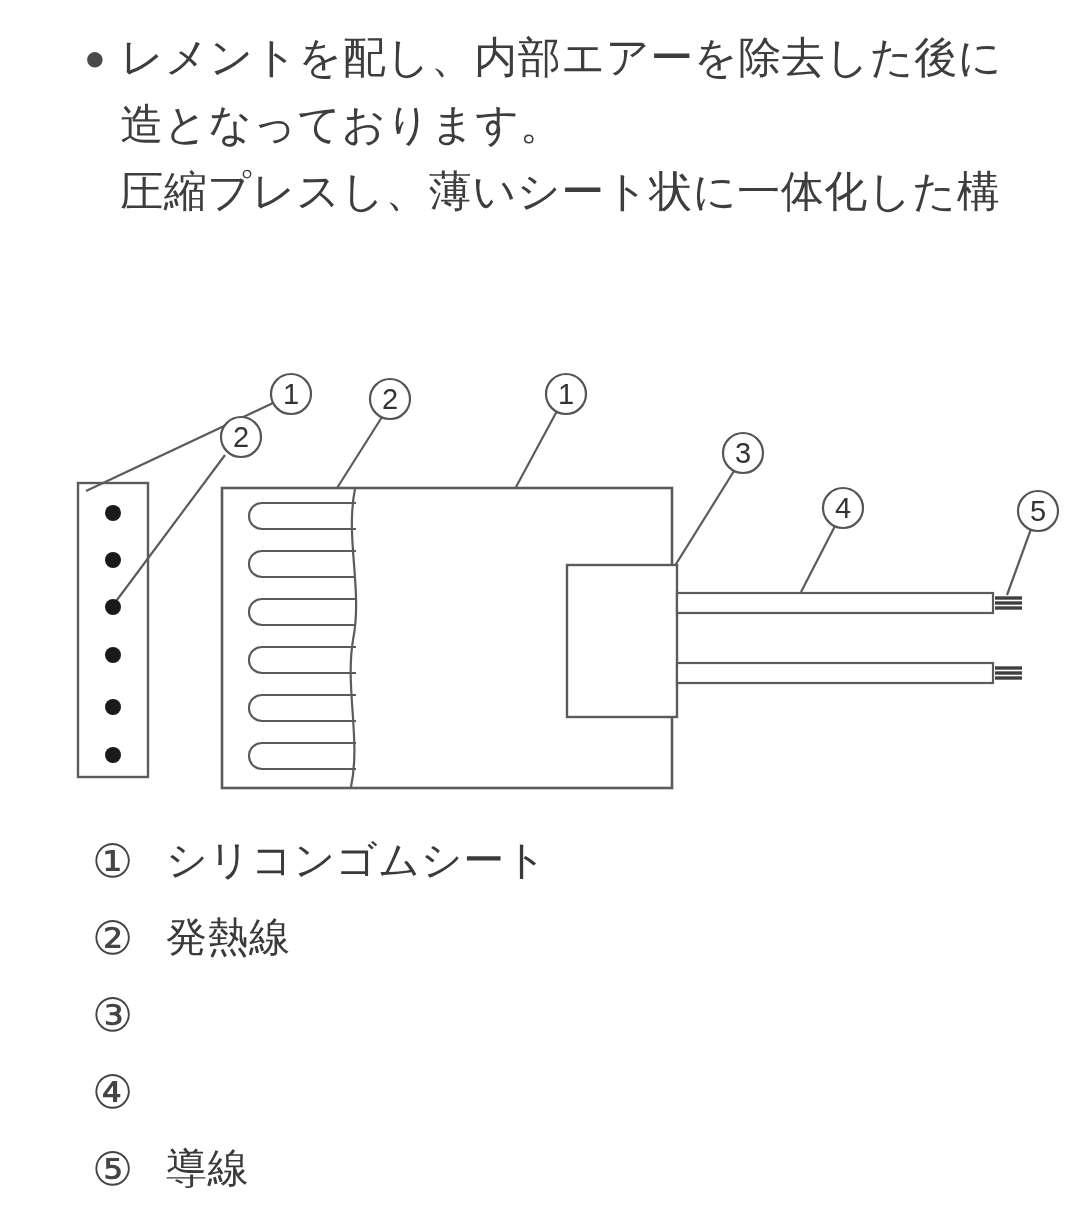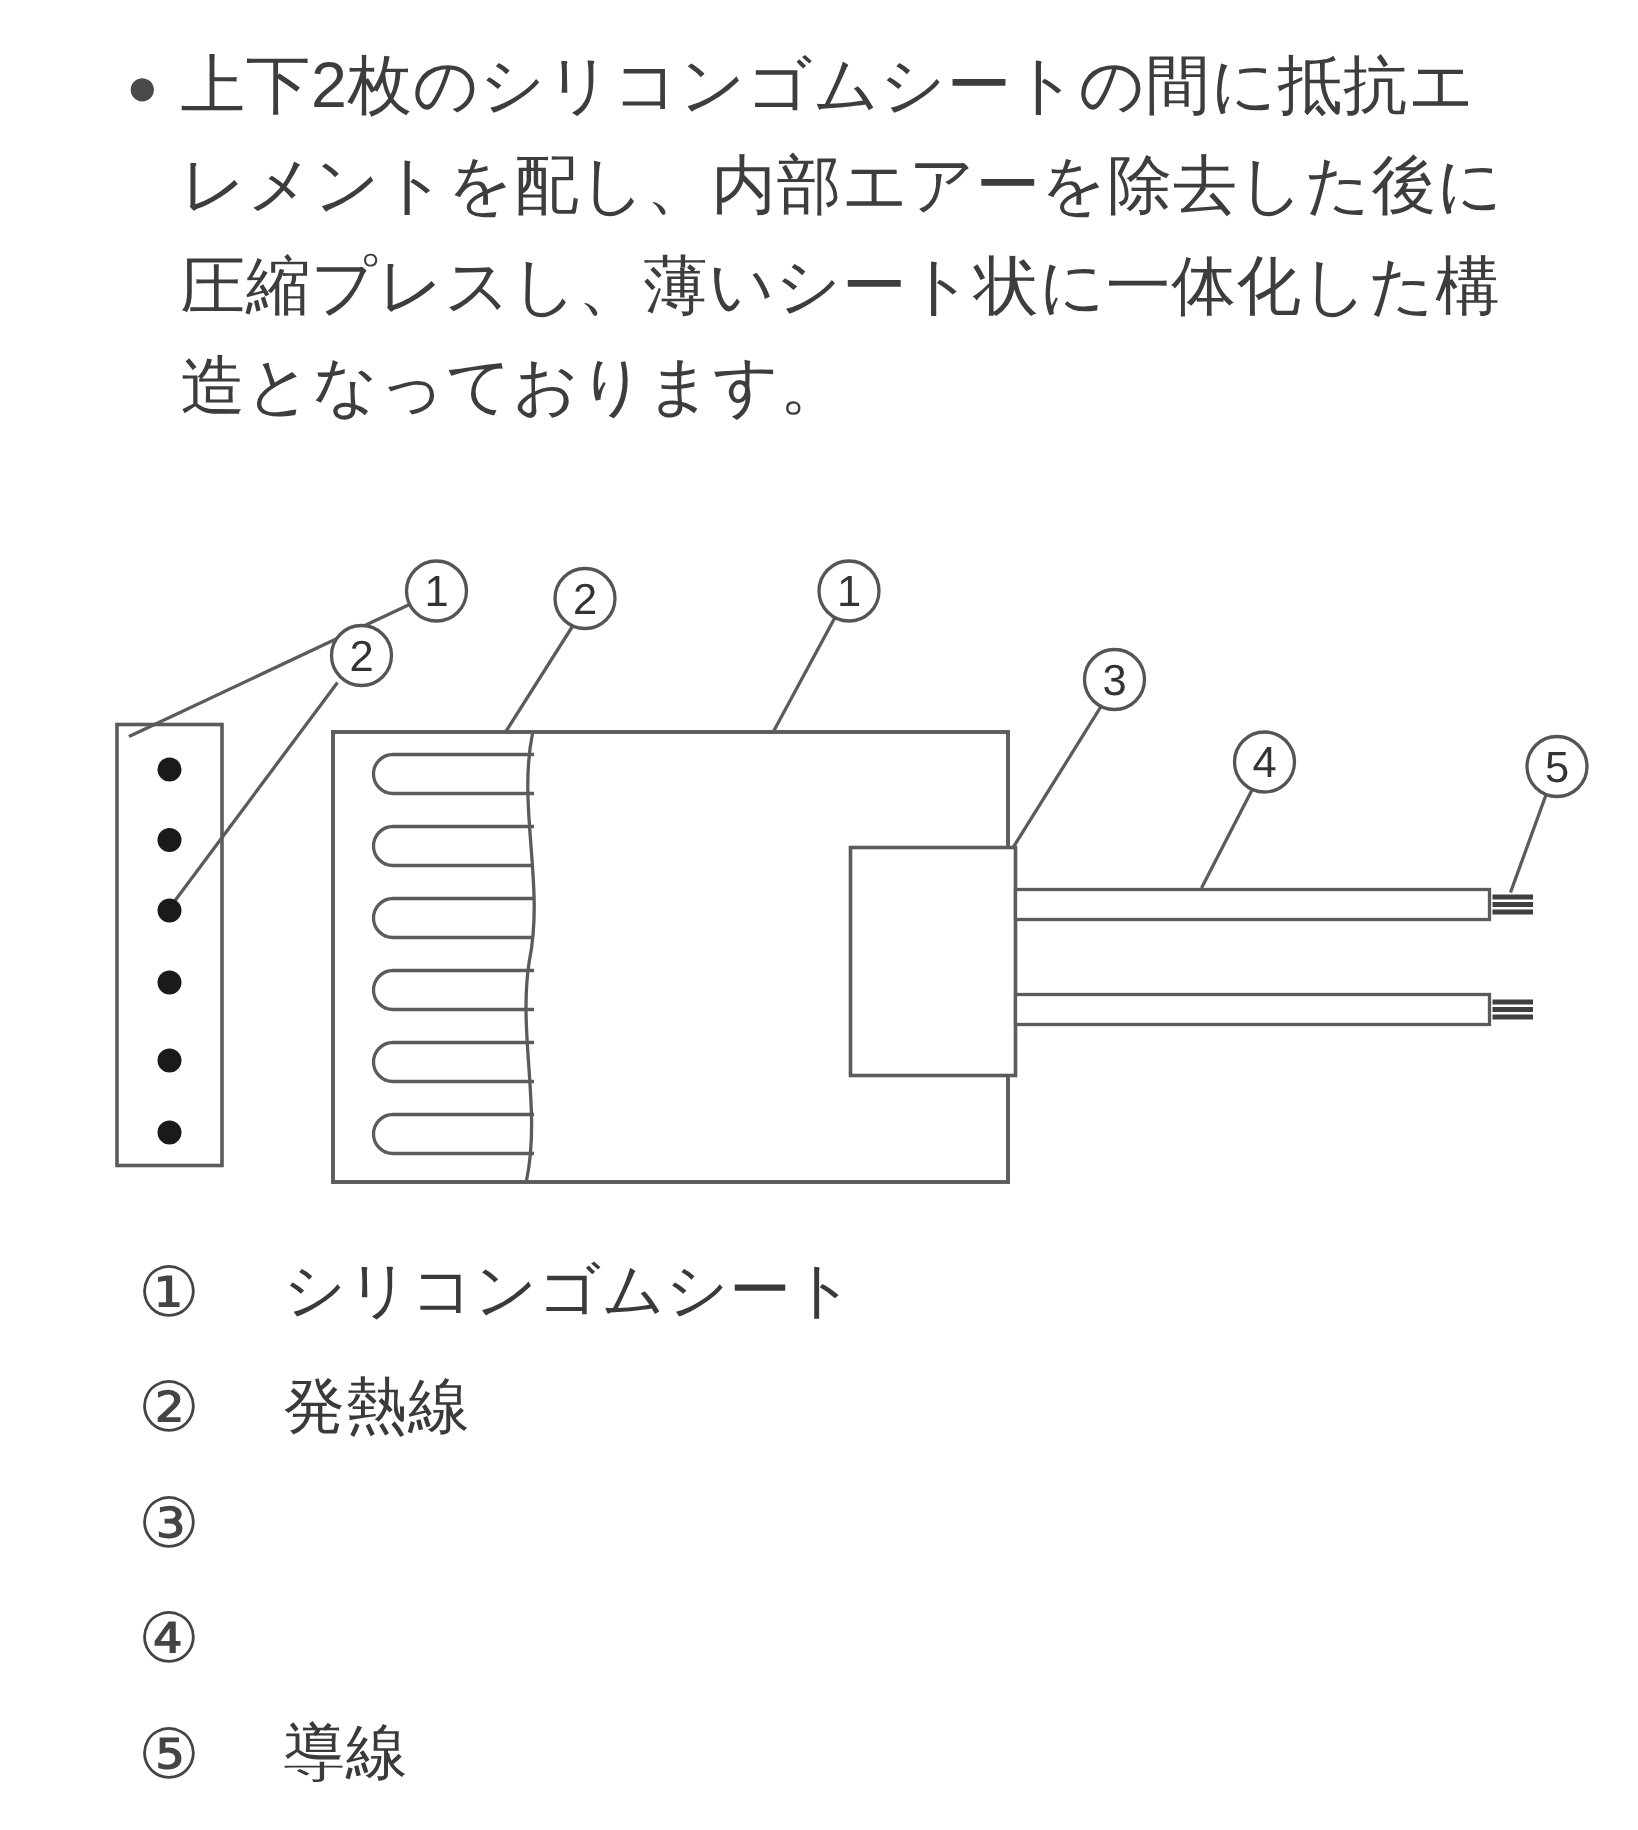--- a/index.html
+++ b/index.html
@@ -62,35 +62,33 @@
     font-size: 46px;
     color: #444444;
     width: 52px;
     flex: 0 0 auto;
   }
   .legend-label {
     font-size: 41px;
     color: #3a3a3a;
     font-weight: 500;
     letter-spacing: 0.5px;
-    margin-left: 23px;
   }
 </style>
 </head>
 <body>
 
 <div class="page">
 
   <div class="intro">
     <span class="bullet">●</span>
     <div class="intro-text">
-      <div>上下2枚のシリコンゴムシートの間に抵抗エ</div>
       <div>レメントを配し、内部エアーを除去した後に</div>
+      <div>造となっております。</div>
       <div>圧縮プレスし、薄いシート状に一体化した構</div>
-      <div>造となっております。</div>
     </div>
   </div>
 
   <svg class="diagram" width="1092" height="436" viewBox="0 0 1092 436">
 
     <rect x="78" y="115" width="70" height="294" fill="#ffffff" stroke="#5b5b5b" stroke-width="2.4"></rect>
 
     <g stroke="#5b5b5b" stroke-width="2.2">
       <line x1="273" y1="35" x2="86" y2="123"></line>
       <line x1="225" y1="87" x2="114" y2="236"></line>

